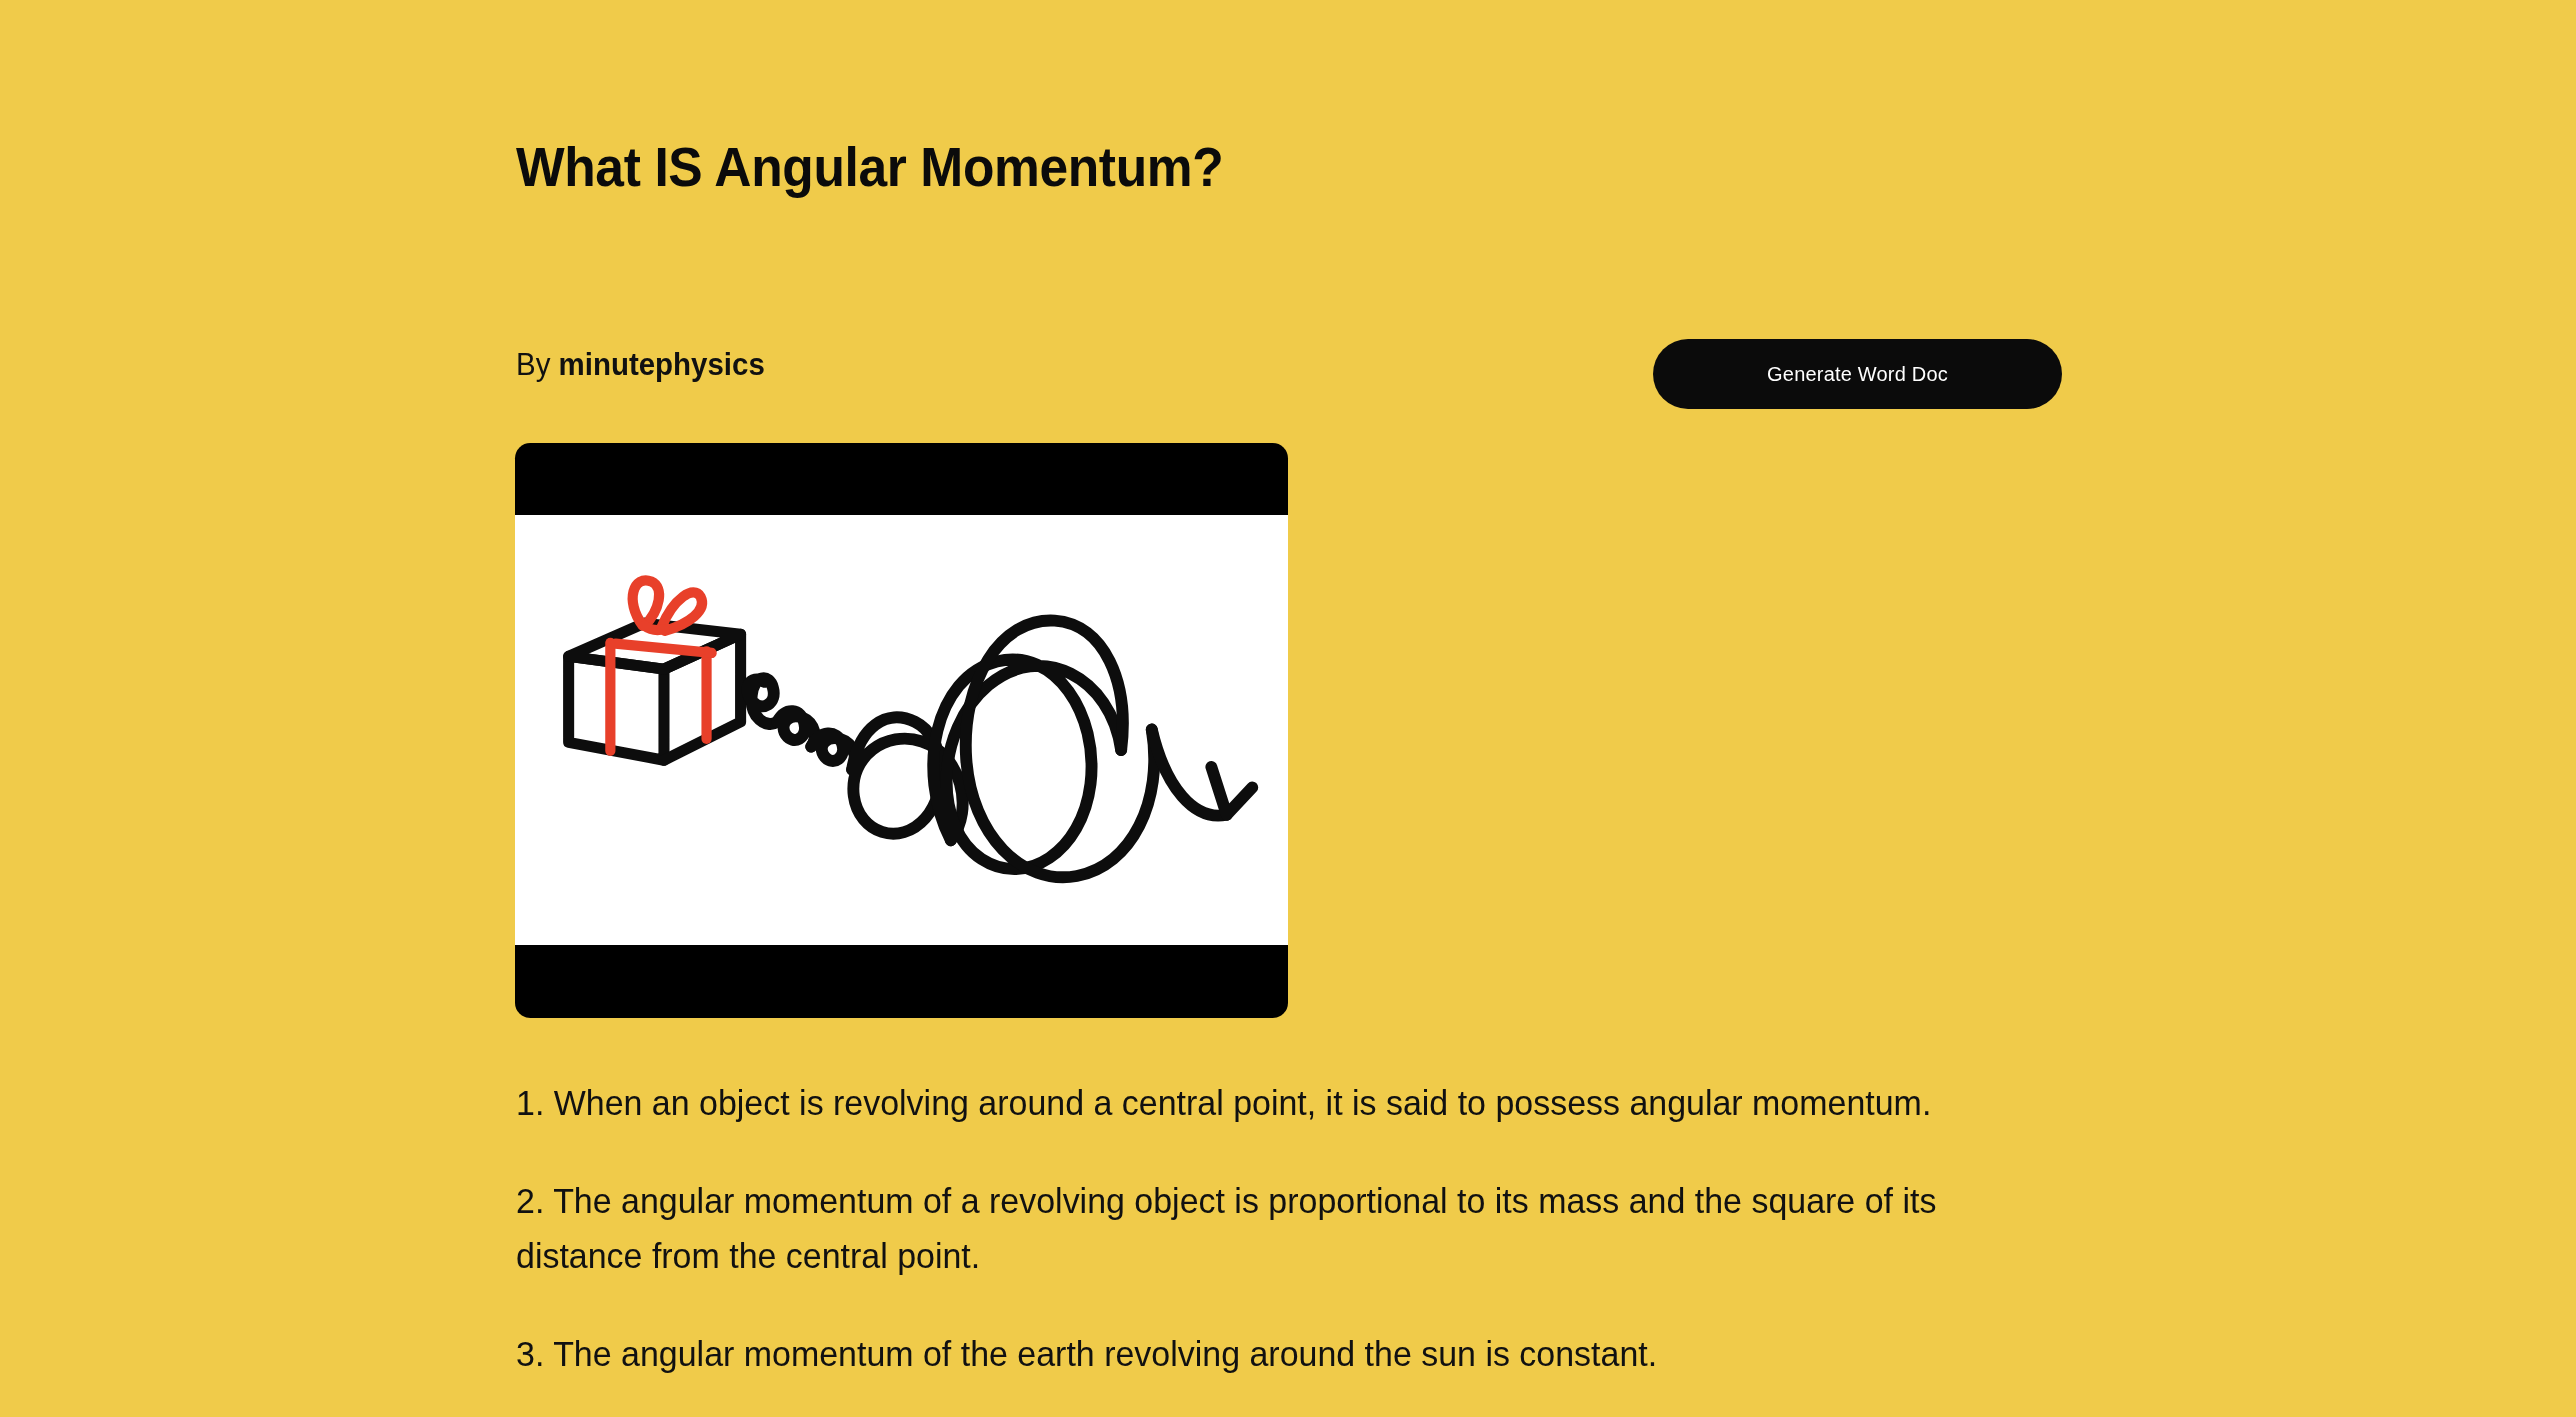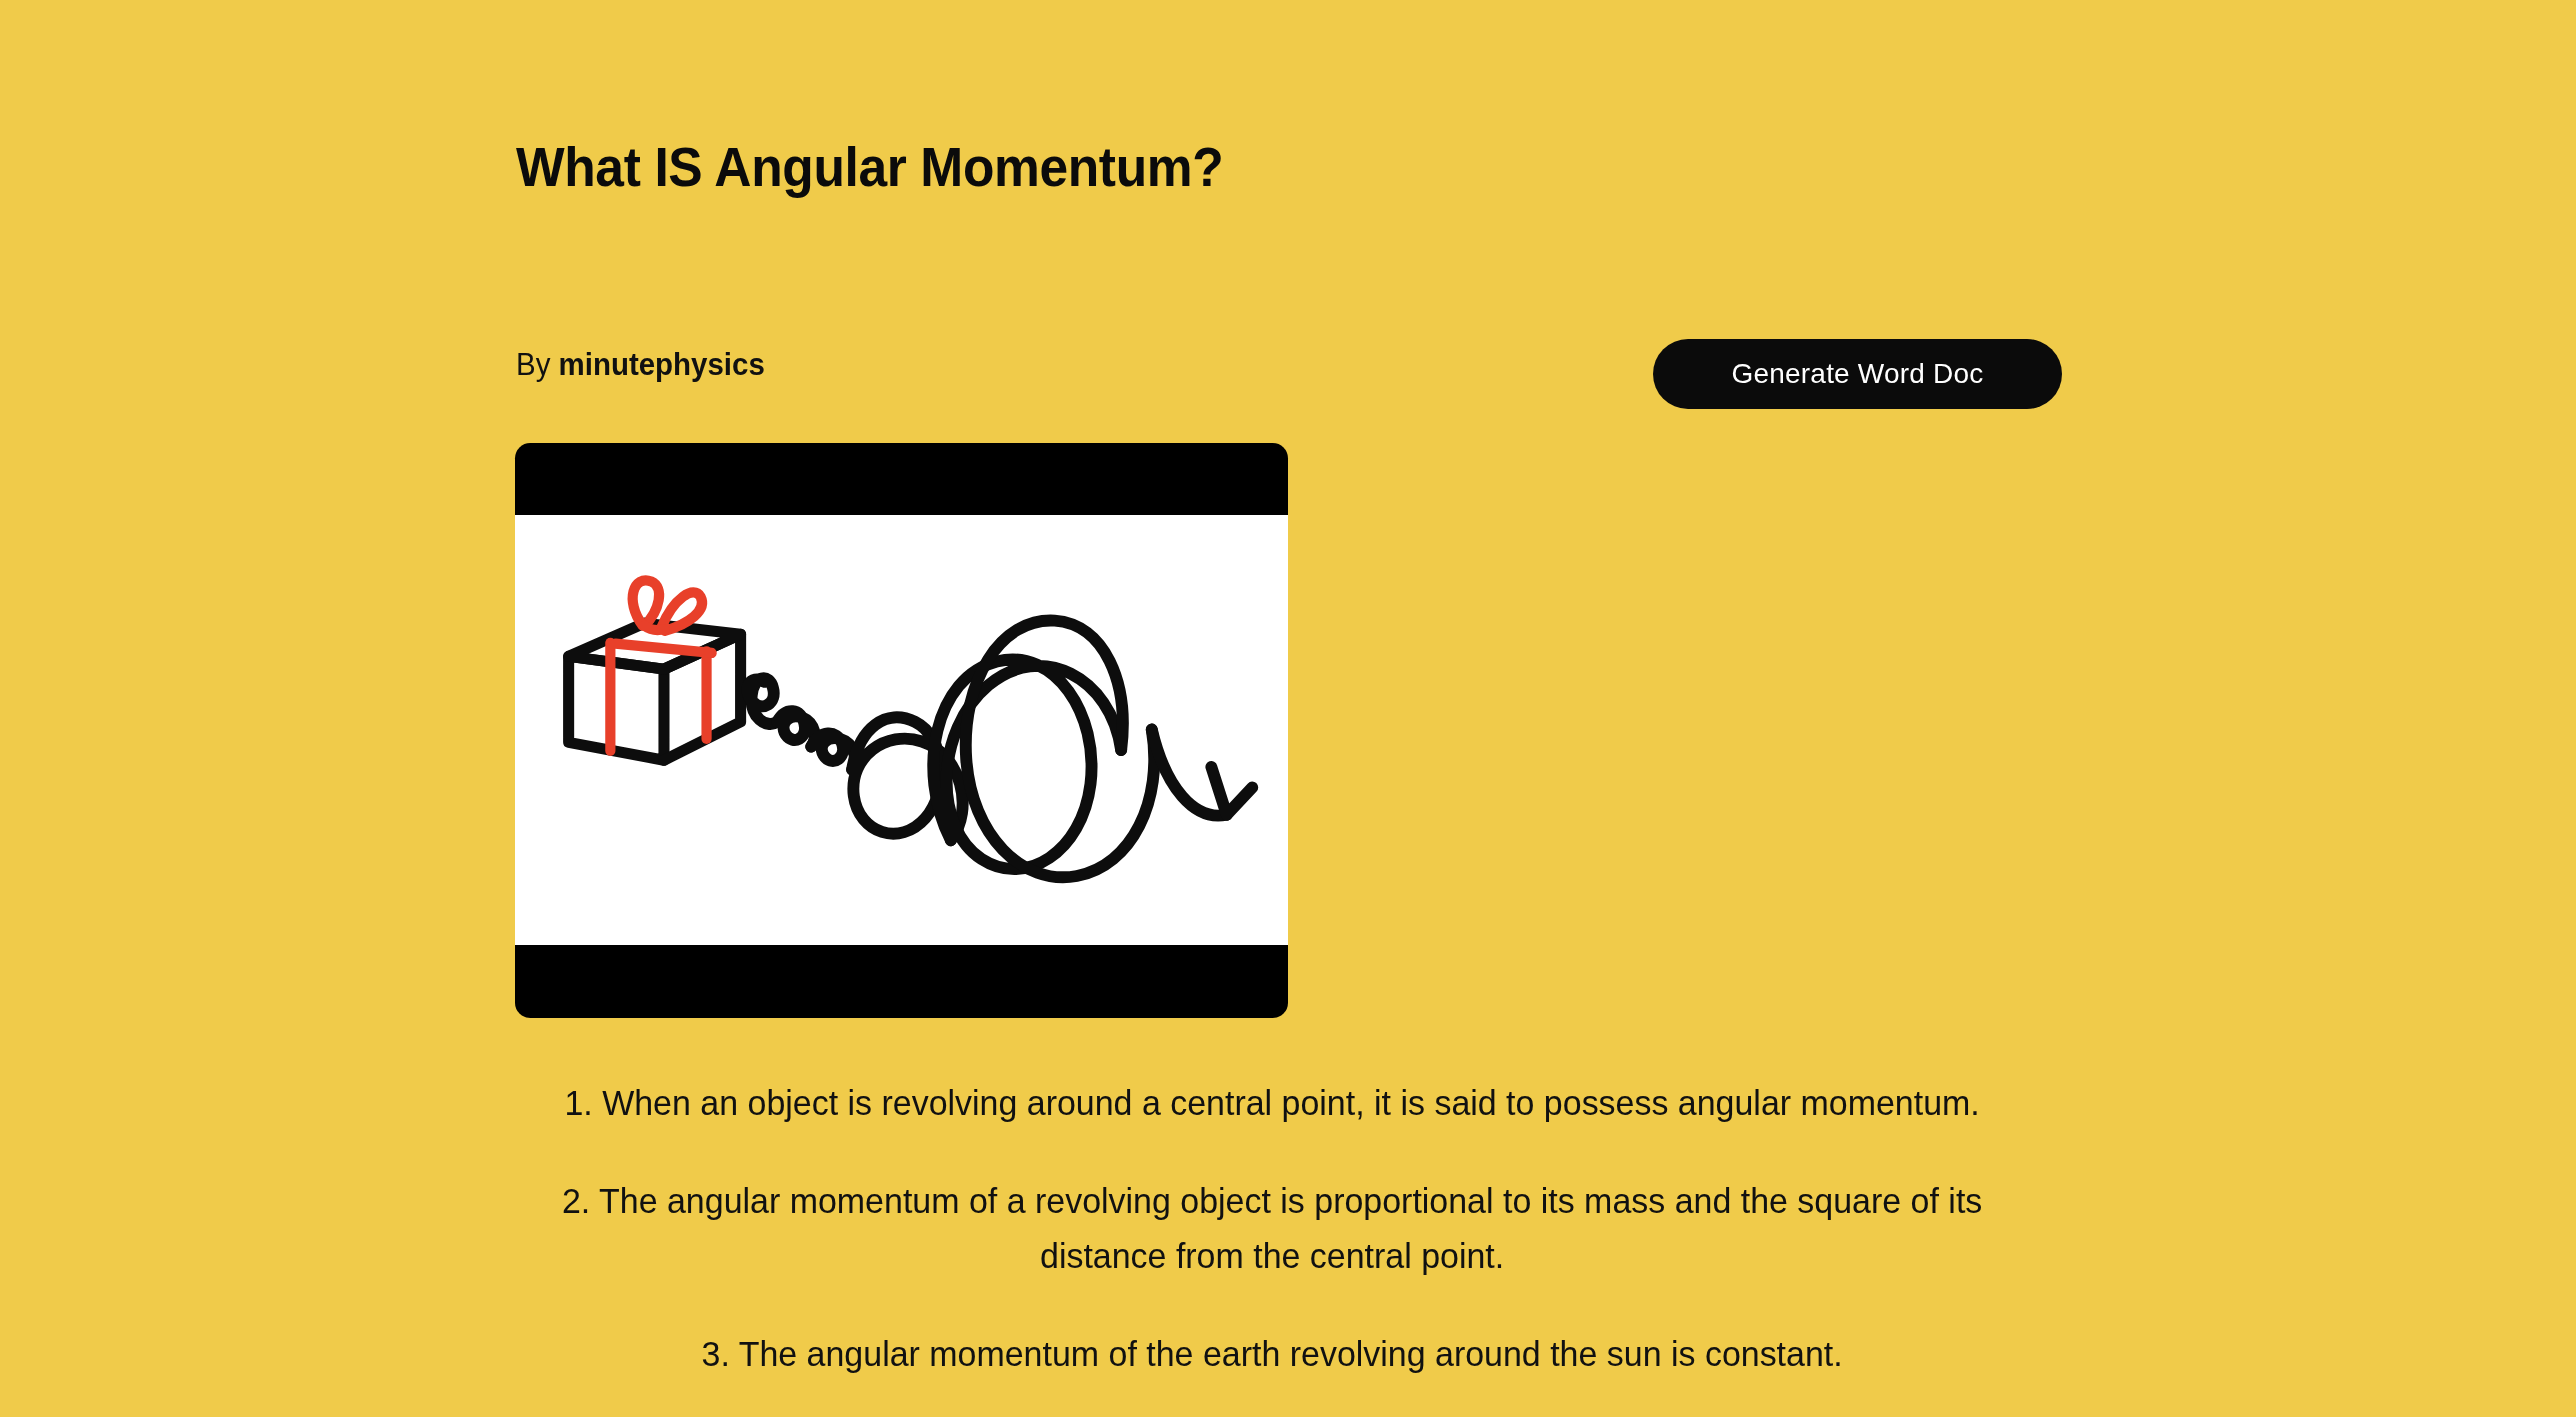--- a/index.html
+++ b/index.html
@@ -47,21 +47,21 @@
   
   .generate-btn {
     position:absolute;
     left:1653px; top:339px;
     width:409px; height:70px;
     background:#0b0b0b;
     color:#ffffff;
     border:none;
     border-radius:35px;
     font-family:"Liberation Sans", sans-serif;
-    font-size:28px;
+    font-size:20px;
     font-weight:400;
     letter-spacing:0.2px;
     cursor:pointer;
     display:flex;
     align-items:center;
     justify-content:center;
   }
 
   
   .thumb {
@@ -78,21 +78,20 @@
     width:773px; height:430px;
     background:#ffffff;
   }
   .thumb-art { position:absolute; inset:0; width:100%; height:100%; display:block; }
 
   
   .summary {
     position:absolute;
     left:516px; top:1075px;
     width:1559px;
-    text-align:center;
   }
   .point {
     font-size:35px;
     line-height:55px;
     color:#111111;
     margin-bottom:43px;
     transform:scaleX(0.97);
     transform-origin:left top;
   }
   .point:last-child { margin-bottom:0; }

